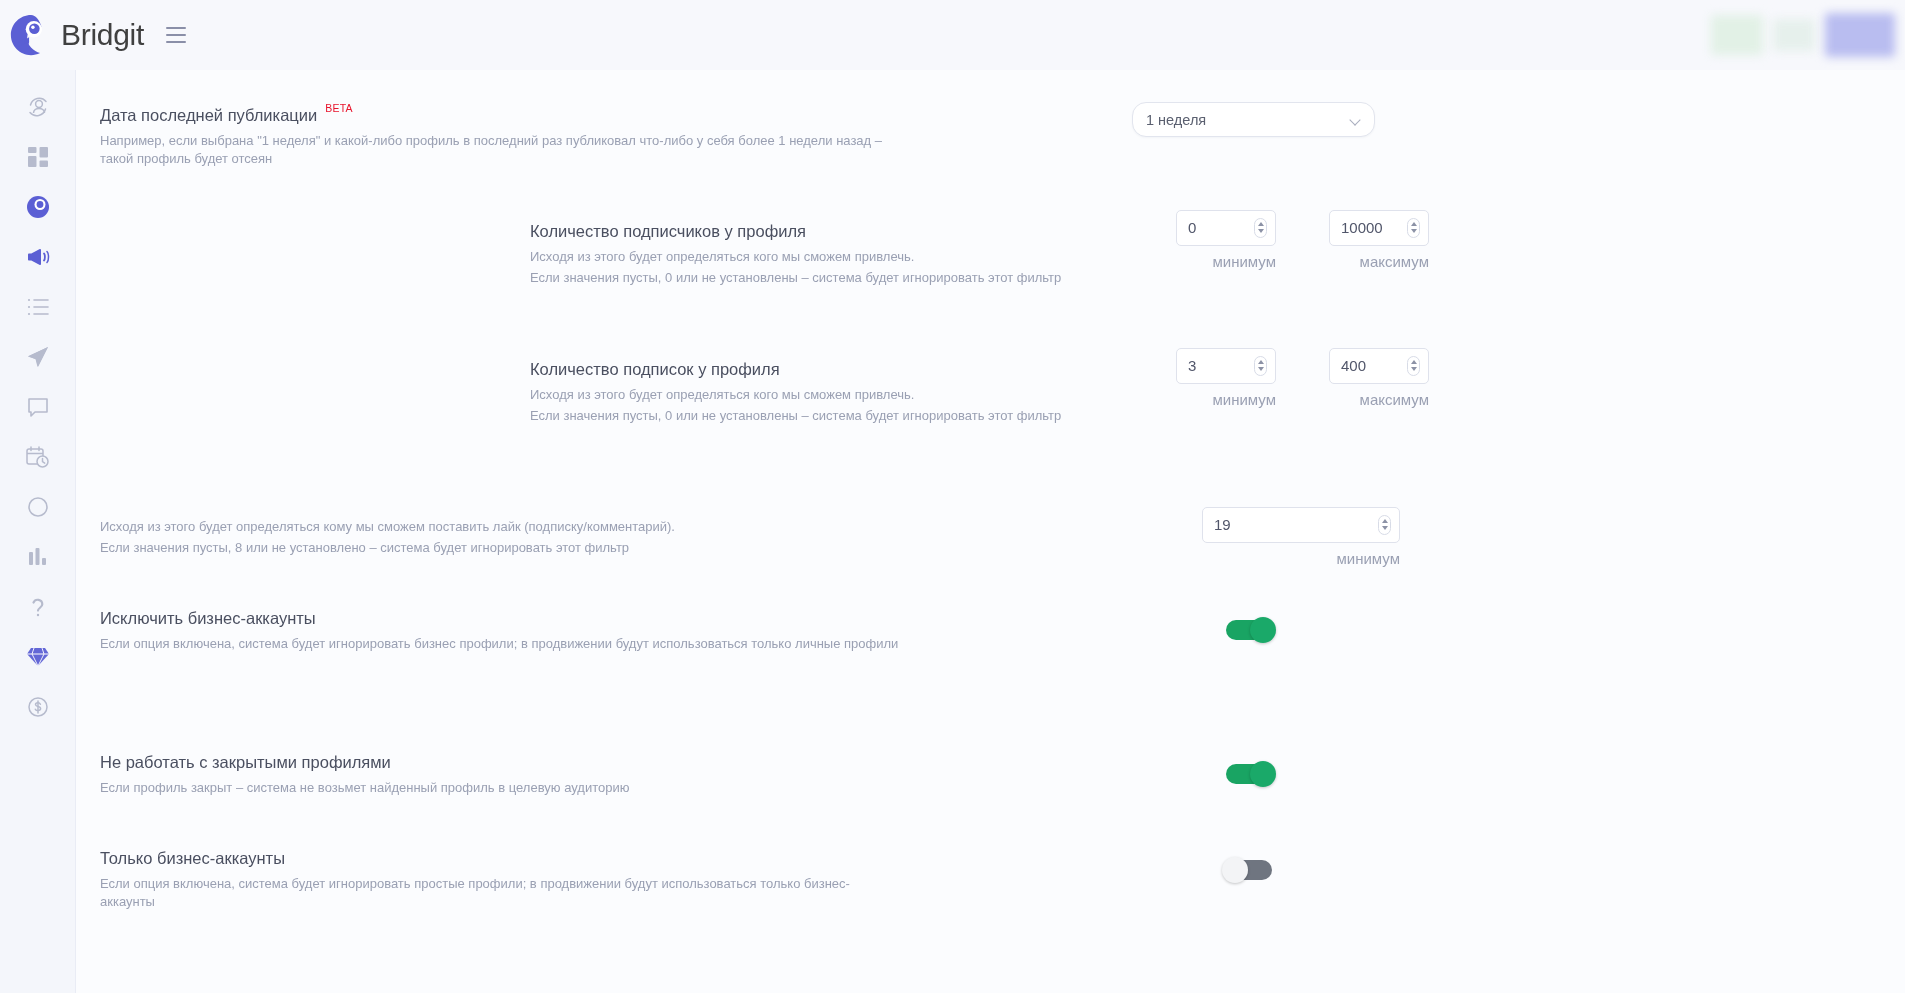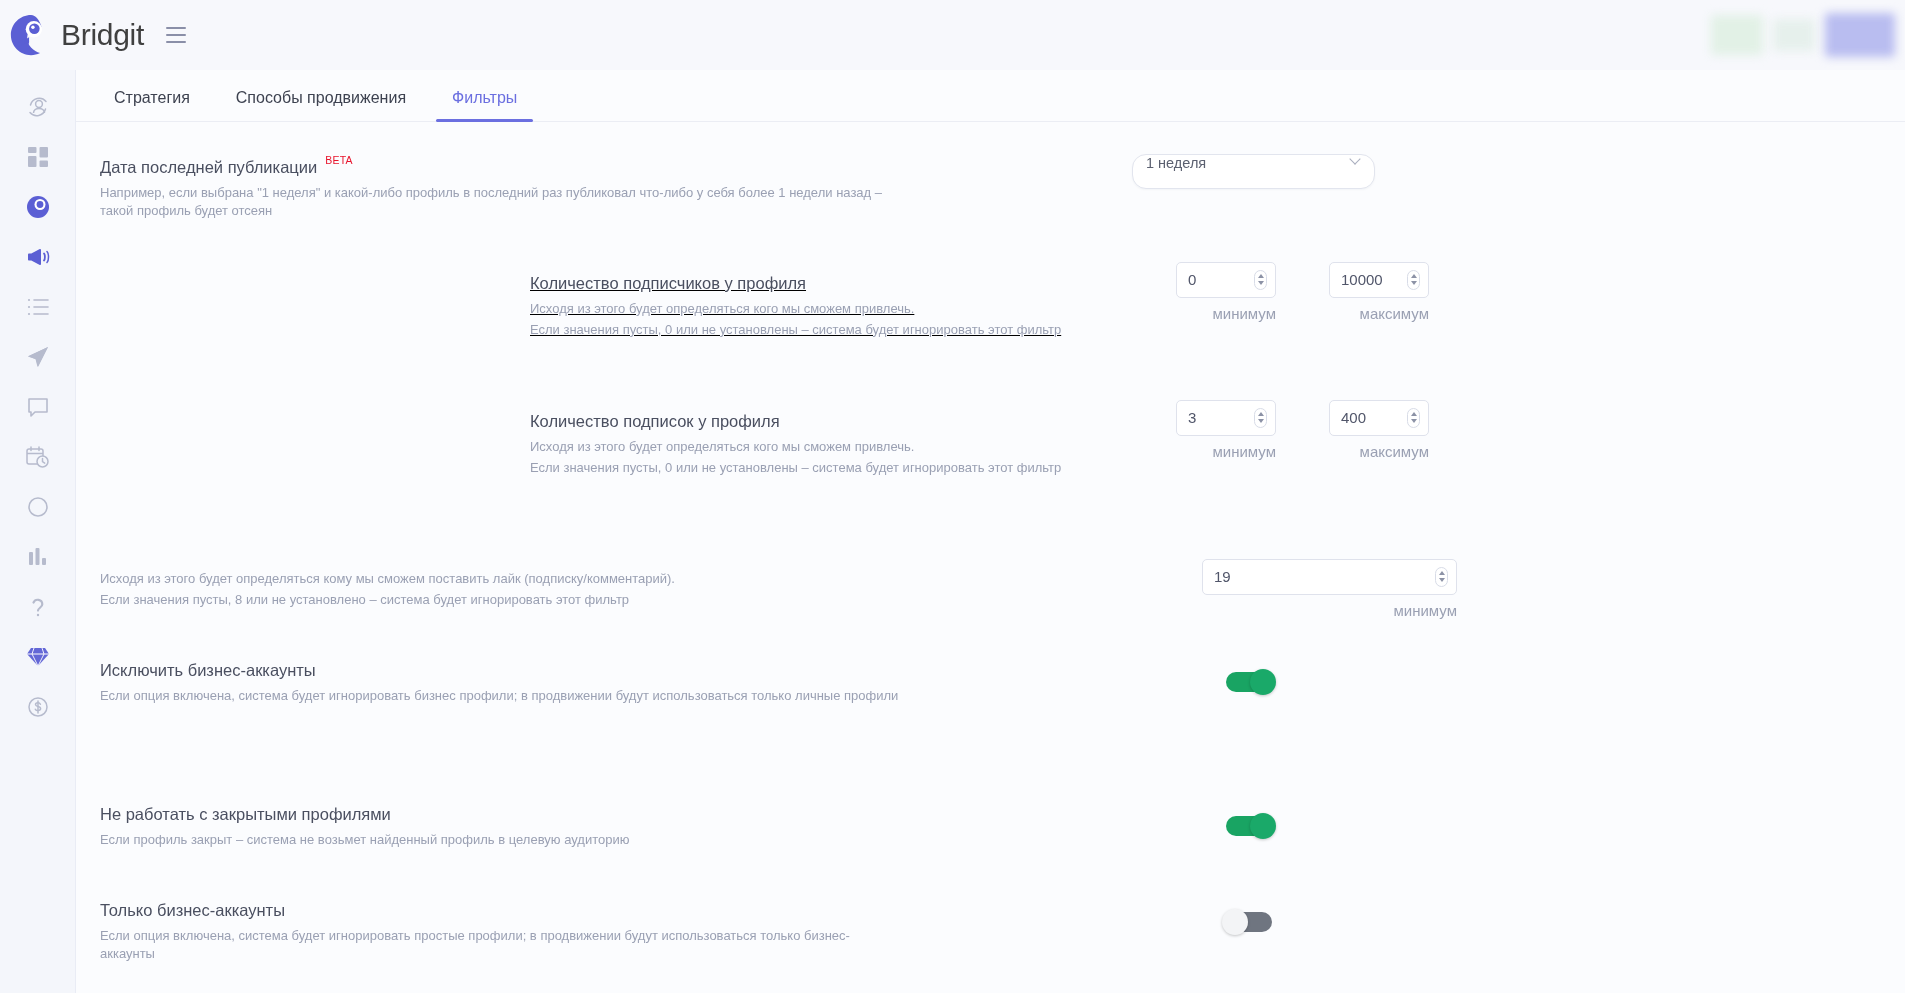--- a/index.html
+++ b/index.html
@@ -106,21 +106,21 @@
 
   
   .numbox {
     width: 100px; height: 36px;
     border: 1px solid #dfe2ec; border-radius: 5px;
     background: #fff;
     display: flex; align-items: center;
     padding: 0 8px 0 11px;
     position: relative;
   }
-  .numbox.wide { width: 255px; }
+  .numbox.wide { width: 198px; }
   .numval { font-size: 15px; color: #51566a; flex: 1; }
   .spin {
     width: 13px; height: 20px;
     border: 1px solid #d8dce7; border-radius: 7px;
     display: flex; flex-direction: column;
     align-items: center; justify-content: center;
     gap: 3px; cursor: pointer; background: #fff;
   }
   .spin i {
     display: block; width: 0; height: 0;
@@ -133,21 +133,21 @@
     font-size: 15px; color: #9aa0b3;
     text-align: right; margin-top: 7px;
   }
   .numwrap { display: flex; flex-direction: column; }
 
   
   .select {
     width: 243px; height: 35px;
     border: 1px solid #e2e5ee; border-radius: 14px;
     background: #fff;
-    display: flex; align-items: flex-start;
+    display: flex; align-items: center;
     padding: 0 12px 0 13px;
     box-shadow: 0 1px 2px rgba(30,40,80,0.04);
     cursor: pointer;
   }
   .select-val { font-size: 14.5px; color: #5b6070; flex: 1; }
   .chev {
     width: 11px; height: 7px; position: relative;
   }
   .chev::before {
     content: ""; position: absolute; left: 0; top: 0;
@@ -333,44 +333,39 @@
         <path d="M13.4 8.2c-.4-.9-1.4-1.4-2.5-1.4-1.4 0-2.4.7-2.4 1.8 0 2.6 5.1 1.2 5.1 4 0 1.2-1.1 2-2.7 2-1.2 0-2.2-.5-2.6-1.4" stroke-linecap="round"></path>
         <line x1="11" y1="5" x2="11" y2="17" stroke-linecap="round"></line>
       </svg>
     </span>
   </div>
 
 </div>
 
 <div class="main">
 
-  <div class="tabs">
-    <div class="tab">Стратегия</div>
-    <div class="tab">Способы продвижения</div>
-    <div class="tab active">Фильтры</div>
-  </div>
 
   <div class="content">
 
     <div class="row" style="padding-top:36px;">
       <div class="f-title">
         <span>Дата последней публикации</span>
         <span class="beta">BETA</span>
       </div>
       <div class="f-desc">Например, если выбрана "1 неделя" и какой-либо профиль в последний раз публиковал что-либо у себя более 1 недели назад – такой профиль будет отсеян</div>
 
       <div style="position:absolute; left:1056px; top:32px;">
         <div class="select">
           <span class="select-val">1 неделя</span>
           <span class="chev"></span>
         </div>
       </div>
     </div>
 
-    <div class="row" style="padding-top:54px; padding-left:454px;text-decoration:underline;">
+    <div class="row" style="padding-top:54px; padding-left:454px;">
       <div class="f-title">Количество подписчиков у профиля</div>
       <div class="f-desc">Исходя из этого будет определяться кого мы сможем привлечь.</div>
       <div class="f-desc" style="margin-top:3px;">Если значения пусты, 0 или не установлены – система будет игнорировать этот фильтр</div>
 
       <div style="position:absolute; left:1100px; top:42px; display:flex; gap:53px;">
         <div class="numwrap">
           <div class="numbox">
             <span class="numval">0</span>
             <span class="spin">
                 <i class="up"></i>

